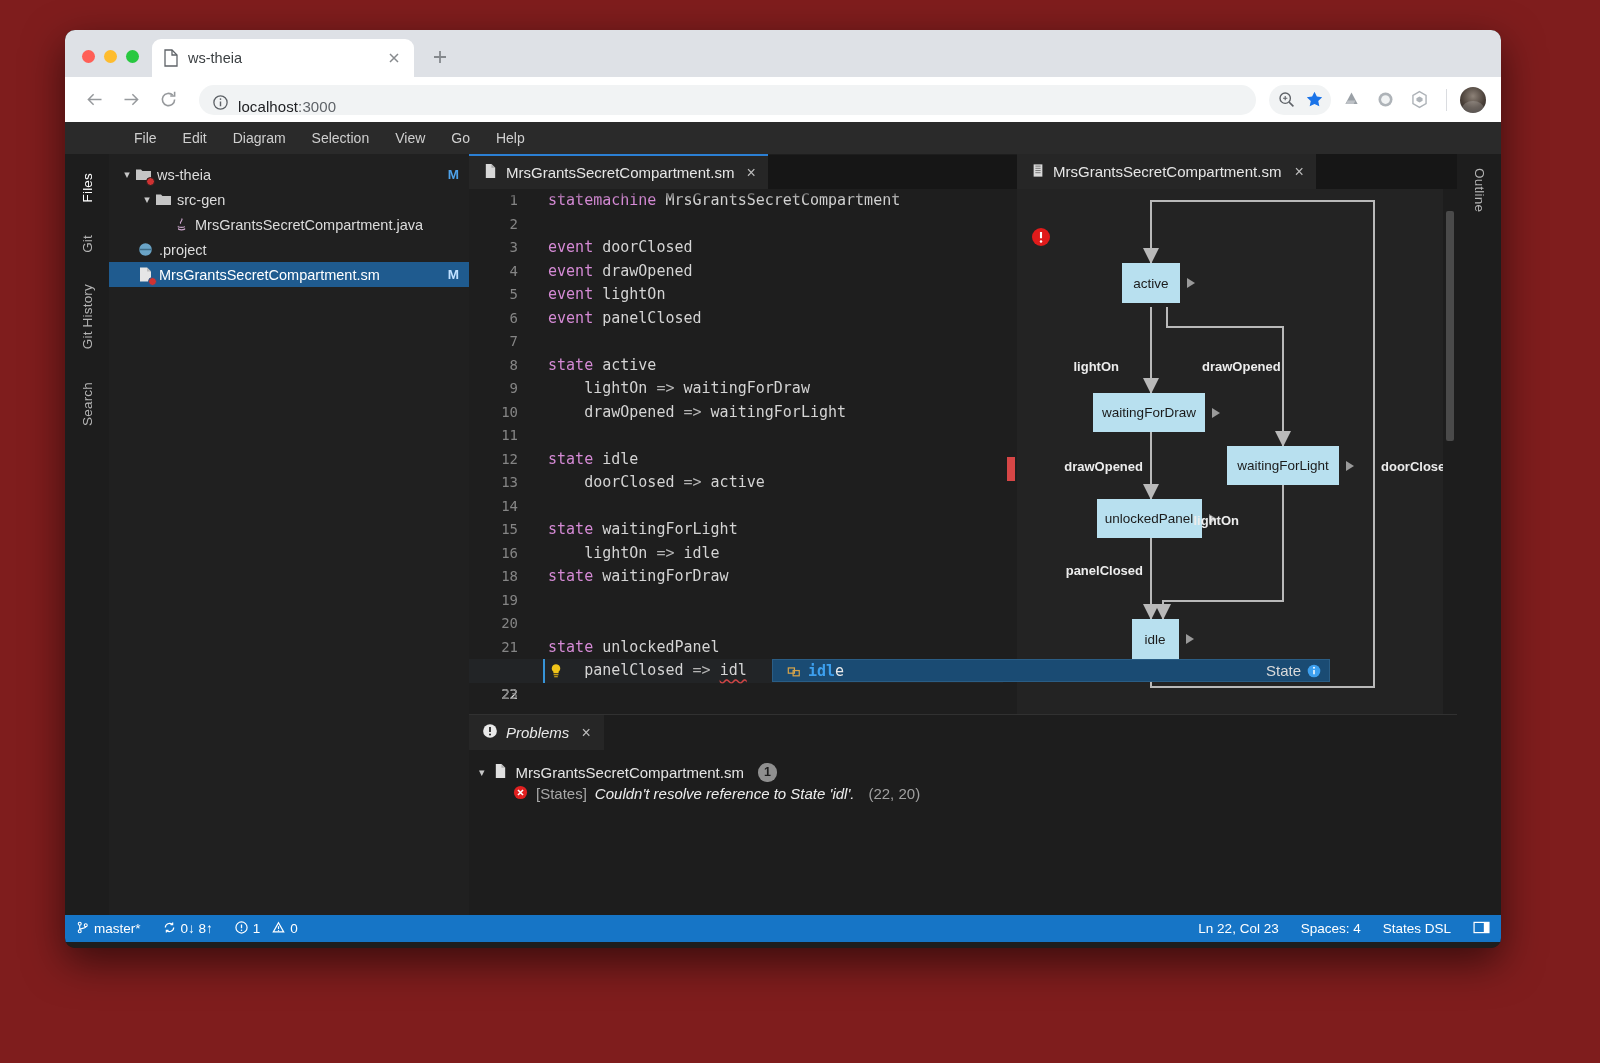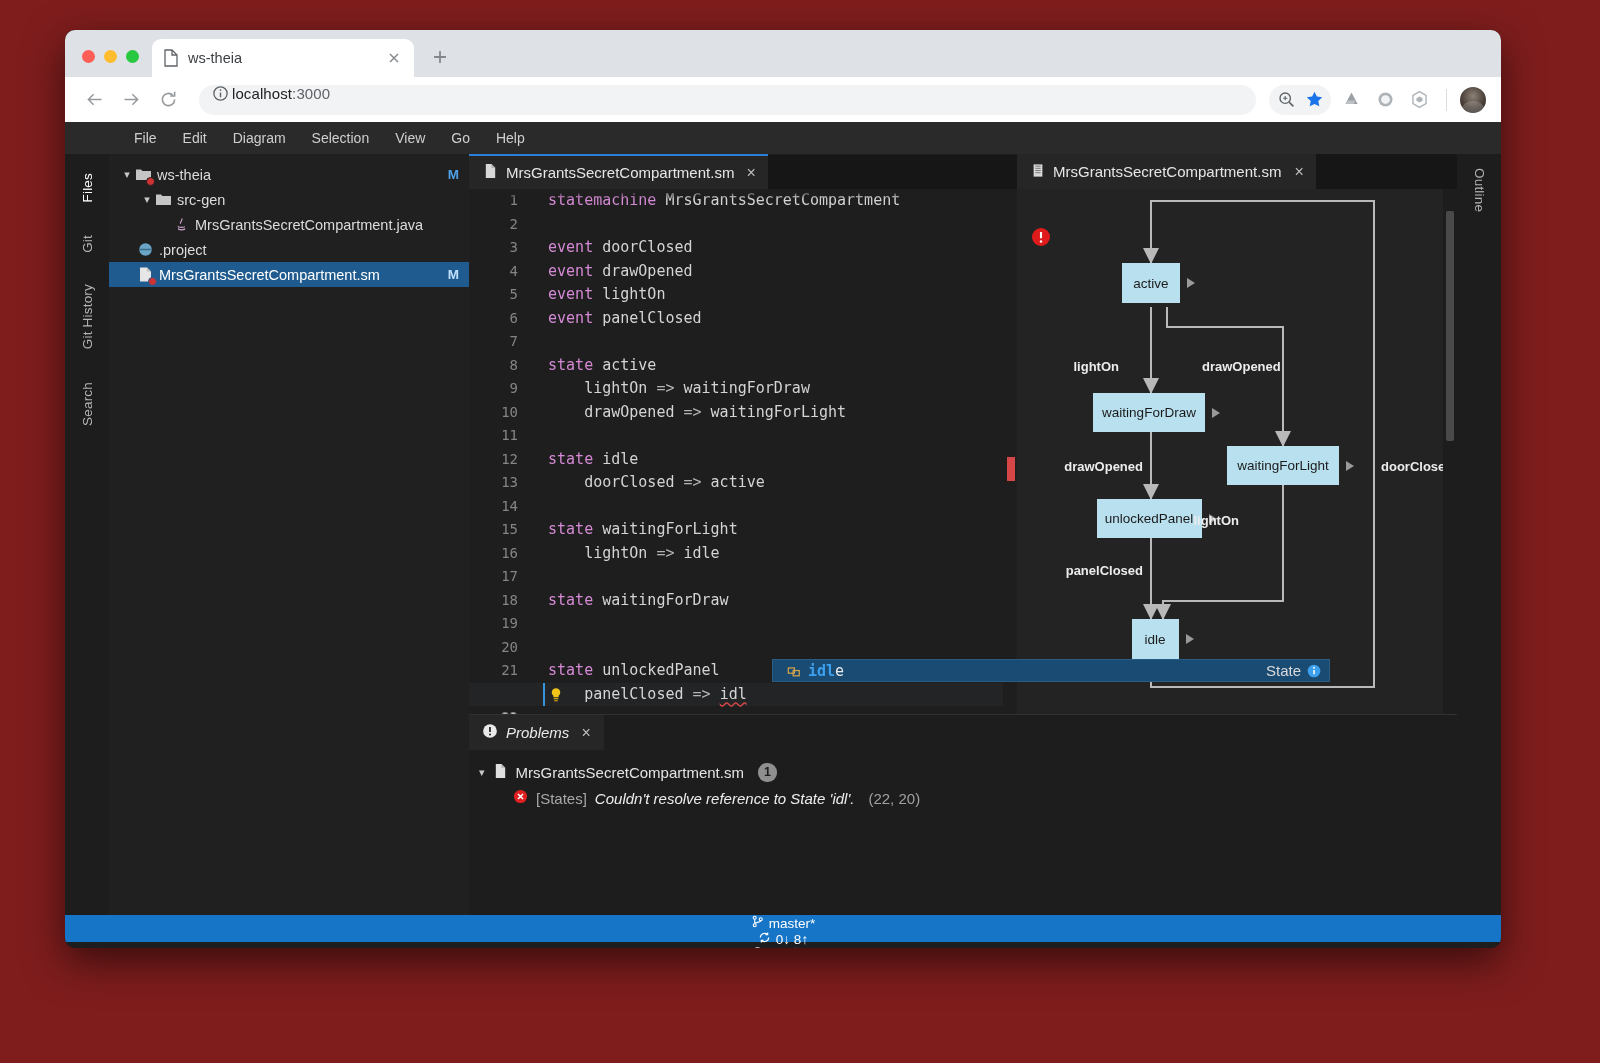--- a/index.html
+++ b/index.html
@@ -44,21 +44,21 @@
   .newtab { width: 30px; height: 30px; margin: 0 0 5px 11px; opacity: .7; }
 
   .toolbar {
     height: 45px; background: #fff;
     display: flex; align-items: center; padding: 0 13px; gap: 5px;
   }
   .navbtn { width: 32px; height: 32px; display: grid; place-items: center; opacity: .65; }
   .omnibox {
     flex: 1; height: 30px; margin: 0 8px 0 10px;
     background: #f1f3f4; border-radius: 16px;
-    display: flex; align-items: flex-start; gap: 3px; padding: 0 13px;
+    display: flex; align-items: flex-end; gap: 9px; padding: 0 13px;
   }
   .omni-text { font-size: 15px; color: #202124; letter-spacing: .1px; }
   .omni-text .dim { color: #5f6368; }
   .tb-icons { display: flex; align-items: center; gap: 6px; padding-right: 2px; }
   .tb-icon { width: 28px; height: 28px; display: grid; place-items: center; }
   .tb-pill { display: flex; align-items: center; background: #f1f3f4; border-radius: 15px; padding: 1px 3px; }
   .tb-sep { width: 1px; height: 22px; background: #dadce0; margin: 0 7px; }
   .avatar {
     width: 26px; height: 26px; border-radius: 50%;
     background: radial-gradient(circle at 50% 35%, #8d8278 0%, #4a4039 55%, #262321 100%);
@@ -199,38 +199,38 @@
     background: #262626; font-size: 15px; color: #e9e9e9; font-style: italic;
   }
   .prob-tab .x { font-size: 16px; color: #bdbdbd; margin-left: 4px; }
   .prob-rows { padding-top: 9px; }
   .prob-file { display: flex; align-items: center; gap: 8px; height: 26px; padding-left: 10px; font-size: 15px; color: #e4e4e4; }
   .count-badge {
     background: #8f8f8f; color: #1d1d1d; border-radius: 9px;
     min-width: 19px; height: 19px; font-size: 12.5px; font-weight: 700;
     display: grid; place-items: center; padding: 0 5px; margin-left: 6px;
   }
-  .prob-msg { display: flex; align-items: center; gap: 8px; height: 26px; padding-left: 44px; font-size: 15px; }
+  .prob-msg { display: flex; align-items: flex-start; gap: 8px; height: 26px; padding-left: 44px; font-size: 15px; }
   .prob-src { color: #a8a8a8; }
   .prob-text { color: #ededed; font-style: italic; }
   .prob-pos { color: #a0a0a0; margin-left: 6px; }
 
   
   .outlinebar {
     width: 44px; flex: none; background: #1d1d1d;
     display: flex; justify-content: center; padding-top: 14px;
   }
   .outlinebar span {
     writing-mode: vertical-rl; font-size: 13.5px; color: #b5b5b5; letter-spacing: .2px;
   }
 
   
   .statusbar {
     height: 27px; background: #1675c6; display: flex; align-items: center;
-    color: #fff; font-size: 13.5px; flex-direction: column;
+    color: #fff; font-size: 13.5px;
   }
   .st-item { display: flex; align-items: center; gap: 5px; padding: 0 11px; height: 100%; white-space: nowrap; }
   .st-spacer { flex: 1; }
 </style>
 </head>
 <body>
 
 <div class="screen">
   <div class="browser">
 
@@ -478,24 +478,20 @@
                       <div class="gutter">14</div>
                       <div class="ctext"> </div>
                     </div>
                     <div class="cline">
                       <div class="gutter">15</div>
                       <div class="ctext"> <span class="kw">state</span> waitingForLight</div>
                     </div>
                     <div class="cline">
                       <div class="gutter">16</div>
                       <div class="ctext">     lightOn <span class="arrow">=&gt;</span> idle</div>
-                    </div>
-                    <div class="cline">
-                      <div class="gutter">17</div>
-                      <div class="ctext"> </div>
                     </div>
                     <div class="cline">
                       <div class="gutter">18</div>
                       <div class="ctext"> <span class="kw">state</span> waitingForDraw</div>
                     </div>
                     <div class="cline">
                       <div class="gutter">19</div>
                     </div>
                     <div class="cline">
                       <div class="gutter">20</div>

